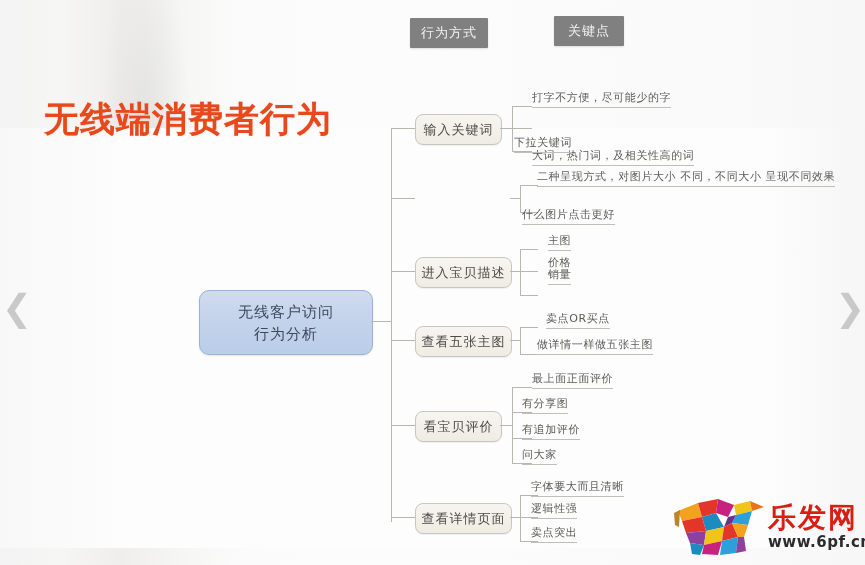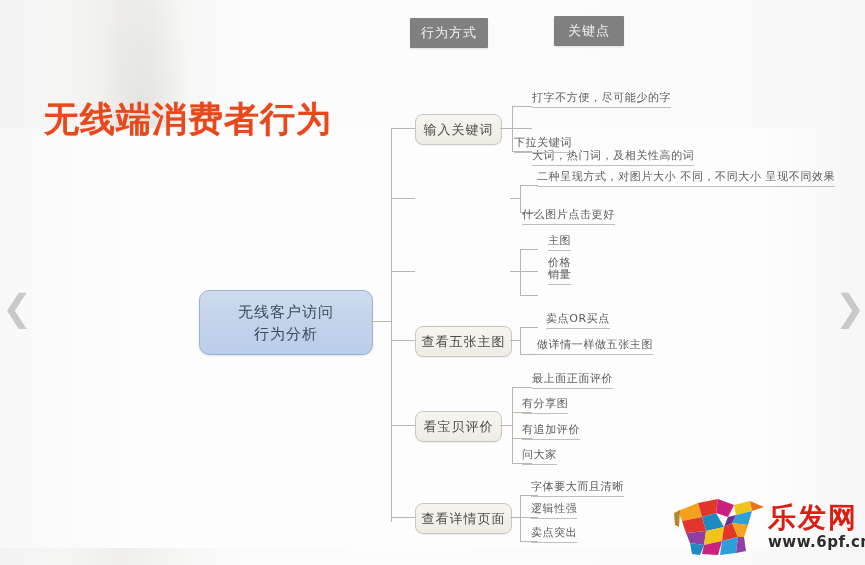--- a/index.html
+++ b/index.html
@@ -139,20 +139,23 @@
   <div class="sub" style="left:532px;top:112px;margin-top:36px;">大词，热门词，及相关性高的词</div>
   <div class="sub" style="left:514px;top:135px;">下拉关键词</div>
 
   <div class="ln h" style="left:510px;top:198px;width:10px;"></div>
   <div class="ln v" style="left:520px;top:185px;height:27px;"></div>
   <div class="ln h" style="left:520px;top:185px;width:18px;"></div>
   <div class="ln h" style="left:520px;top:212px;width:18px;"></div>
   <div class="sub" style="left:537px;top:169px;">二种呈现方式，对图片大小 不同，不同大小 呈现不同效果</div>
   <div class="sub" style="left:522px;top:195px;margin-top:12px;">什么图片点击更好</div>
 
+  <div class="branch-box" style="left:415px;top:257px;width:95px;">
+    <span>进入宝贝描述</span>
+  </div>
   <div class="ln h" style="left:510px;top:271px;width:10px;"></div>
   <div class="ln v" style="left:520px;top:249px;height:46px;"></div>
   <div class="ln h" style="left:520px;top:249px;width:18px;"></div>
   <div class="ln h" style="left:520px;top:271px;width:18px;"></div>
   <div class="ln h" style="left:520px;top:295px;width:18px;"></div>
   <div class="sub" style="left:548px;top:233px;">主图</div>
   <div class="sub" style="left:548px;top:255px;">价格</div>
   <div class="sub" style="left:548px;top:267px;">销量</div>
 
   <div class="branch-box" style="left:415px;top:326px;width:95px;text-align:center;">

